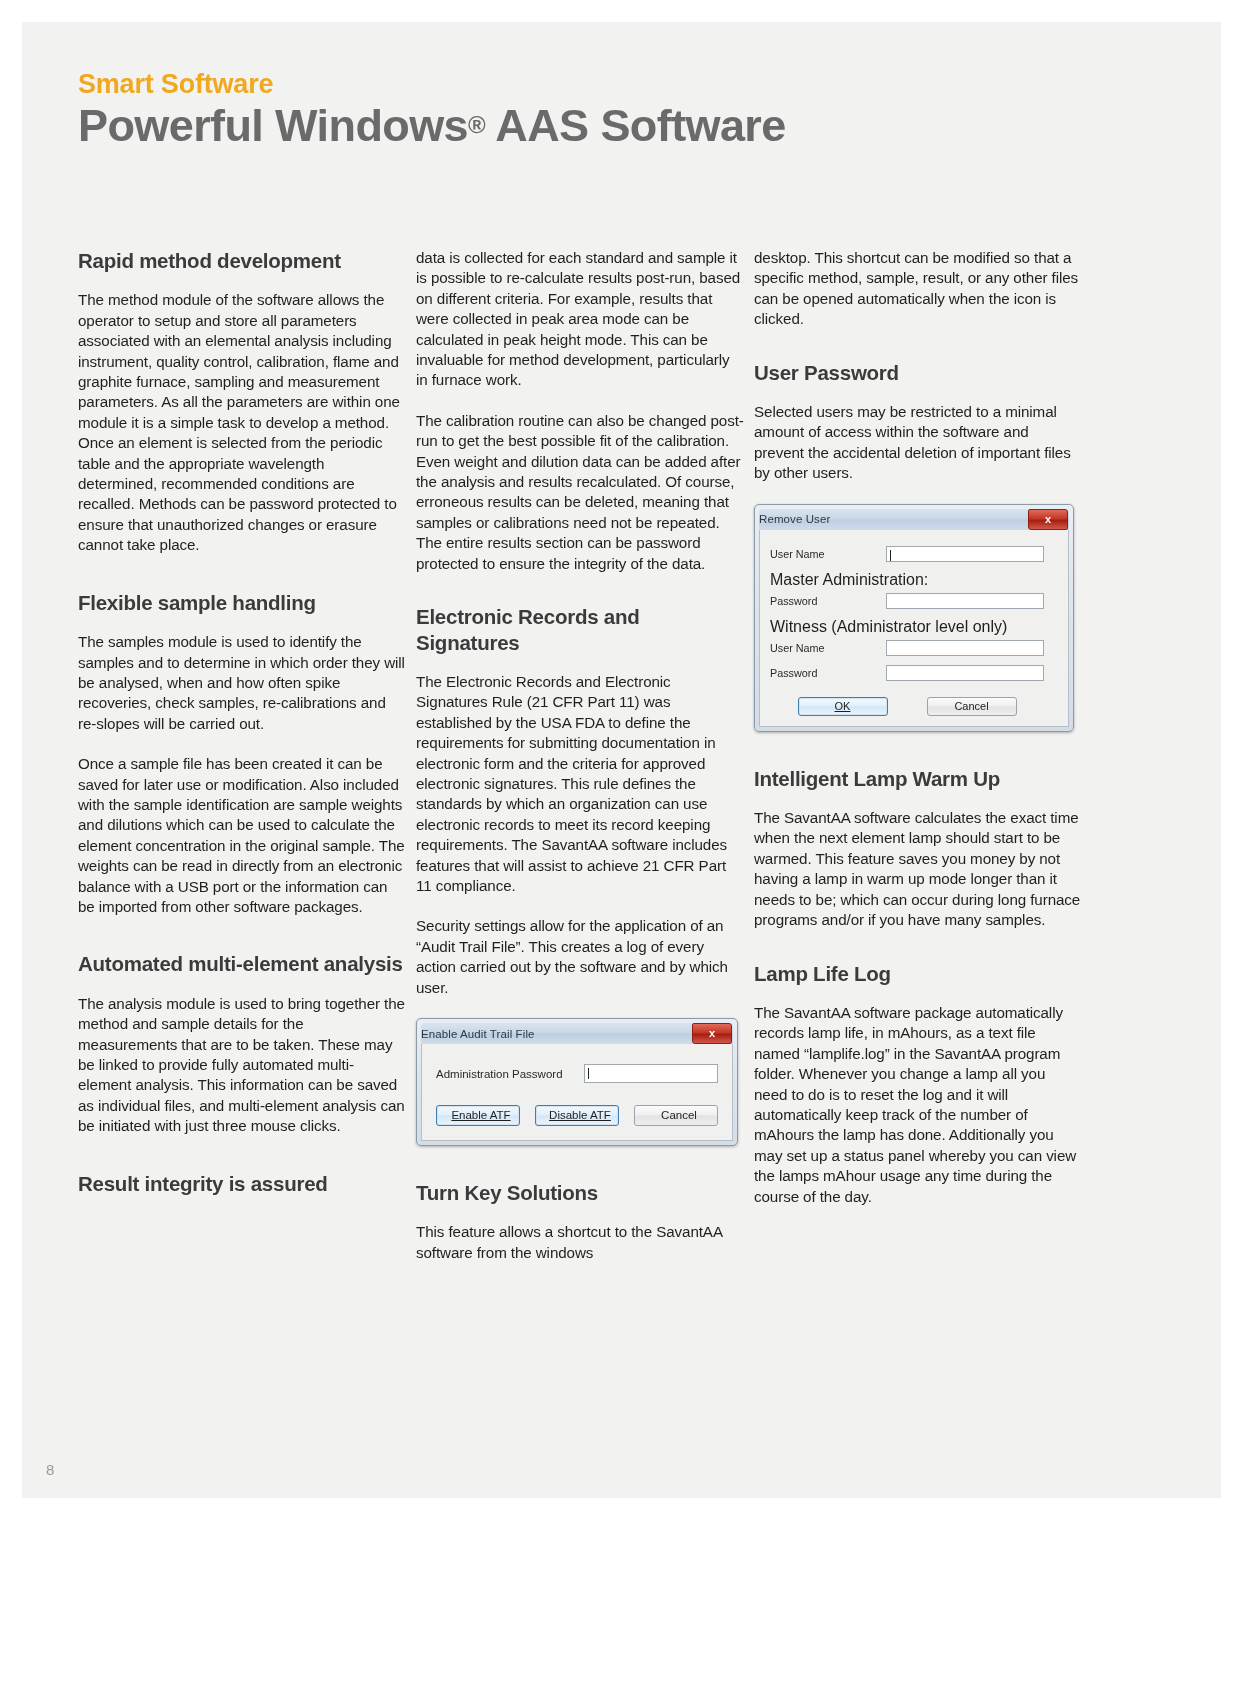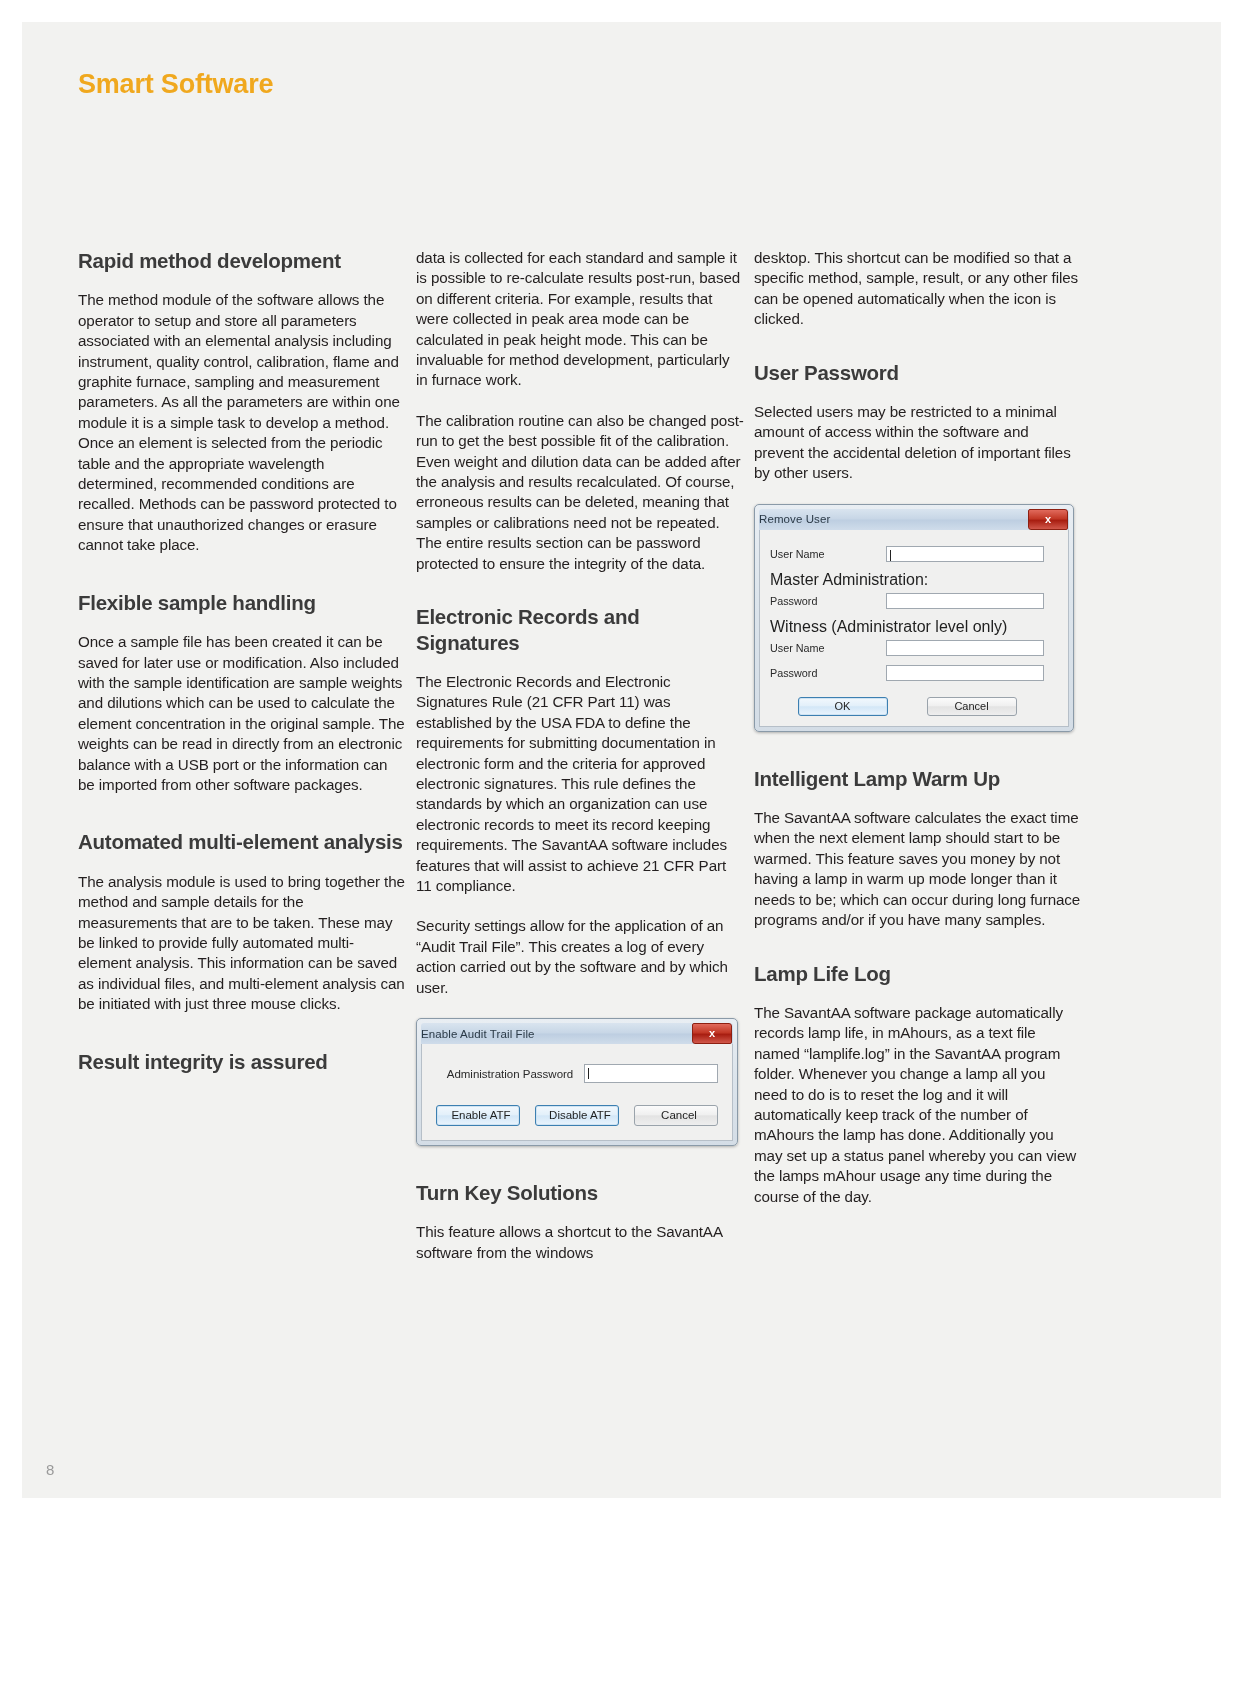--- a/index.html
+++ b/index.html
@@ -165,29 +165,30 @@
     background: linear-gradient(to bottom, #fbfbfb 0%, #f0f0f0 45%, #e3e3e3 52%, #eeeeee 100%);
     border: 1px solid #9aa3ab;
     border-radius: 3px;
     padding: 3px 0 4px 6px;
     box-sizing: border-box;
   }
   .btn.focus {
     border: 1px solid #3c7fb1;
     box-shadow: 0 0 0 1px #cfe3f2 inset;
     background: linear-gradient(to bottom, #f2f8fd 0%, #e3f0fa 45%, #d3e7f7 52%, #eaf4fd 100%);
+    text-decoration: underline;
   }
 
   
   #audit-dialog {
     width: 322px;
     margin-top: 6px;
   }
   #audit-dialog .client { padding: 20px 14px 14px 14px; }
-  #audit-dialog .field-label { width: 148px; text-align: center; }
+  #audit-dialog .field-label { width: 148px; }
   #audit-dialog .field-input { flex: 1; height: 19px; }
   #audit-dialog .btnrow {
     display: flex;
     justify-content: space-between;
     margin-top: 22px;
   }
   #audit-dialog .btn { width: 84px; }
 
   
   #remove-user-dialog {
@@ -227,30 +228,32 @@
 <body>
 
 <div class="page">
   <div class="edge-top"></div>
   <div class="edge-bottom"></div>
   <div class="edge-left"></div>
   <div class="edge-right"></div>
 
   <div class="content">
     <div class="eyebrow">Smart Software</div>
+    <h1 class="main-title"><span>Powerful Windows</span><span class="reg">®</span><span> AAS Software</span></h1>
   </div>
 
   <div class="columns">
 
     <div class="col left">
 
       <h2 class="sec">Rapid method development</h2>
       <p class="body">The method module of the software allows the operator to setup and  store all parameters associated with an elemental analysis including instrument, quality control, calibration, flame and graphite furnace, sampling and measurement parameters. As all the parameters are within one module it is a simple task to develop a method. Once an element is selected from the periodic table and the appropriate wavelength determined, recommended conditions are recalled. Methods can be password protected to ensure that unauthorized changes or erasure cannot take place.</p>
 
       <h2 class="sec gap">Flexible sample handling</h2>
+      <p class="body">The samples module is used to identify the samples and to determine in which order they will be analysed, when and how often spike recoveries, check samples, re-calibrations and re-slopes will be carried out.</p>
       <p class="body">Once a sample file has been created it can be saved for later use or modification. Also included with the sample identification are sample weights and dilutions which can be used to calculate the element concentration in the original sample. The weights can be read in directly from an electronic balance with a USB port or the information can be imported from other software packages.</p>
 
       <h2 class="sec gap">Automated multi-element analysis</h2>
       <p class="body">The analysis module is used to bring together the method and sample details for the measurements that are to be taken. These may be linked to provide fully automated multi-element analysis. This information can be saved as individual files, and multi-element analysis can be initiated with just three mouse clicks.</p>
 
       <h2 class="sec gap">Result integrity is assured</h2>
     </div>
 
     <div class="col mid">
 

